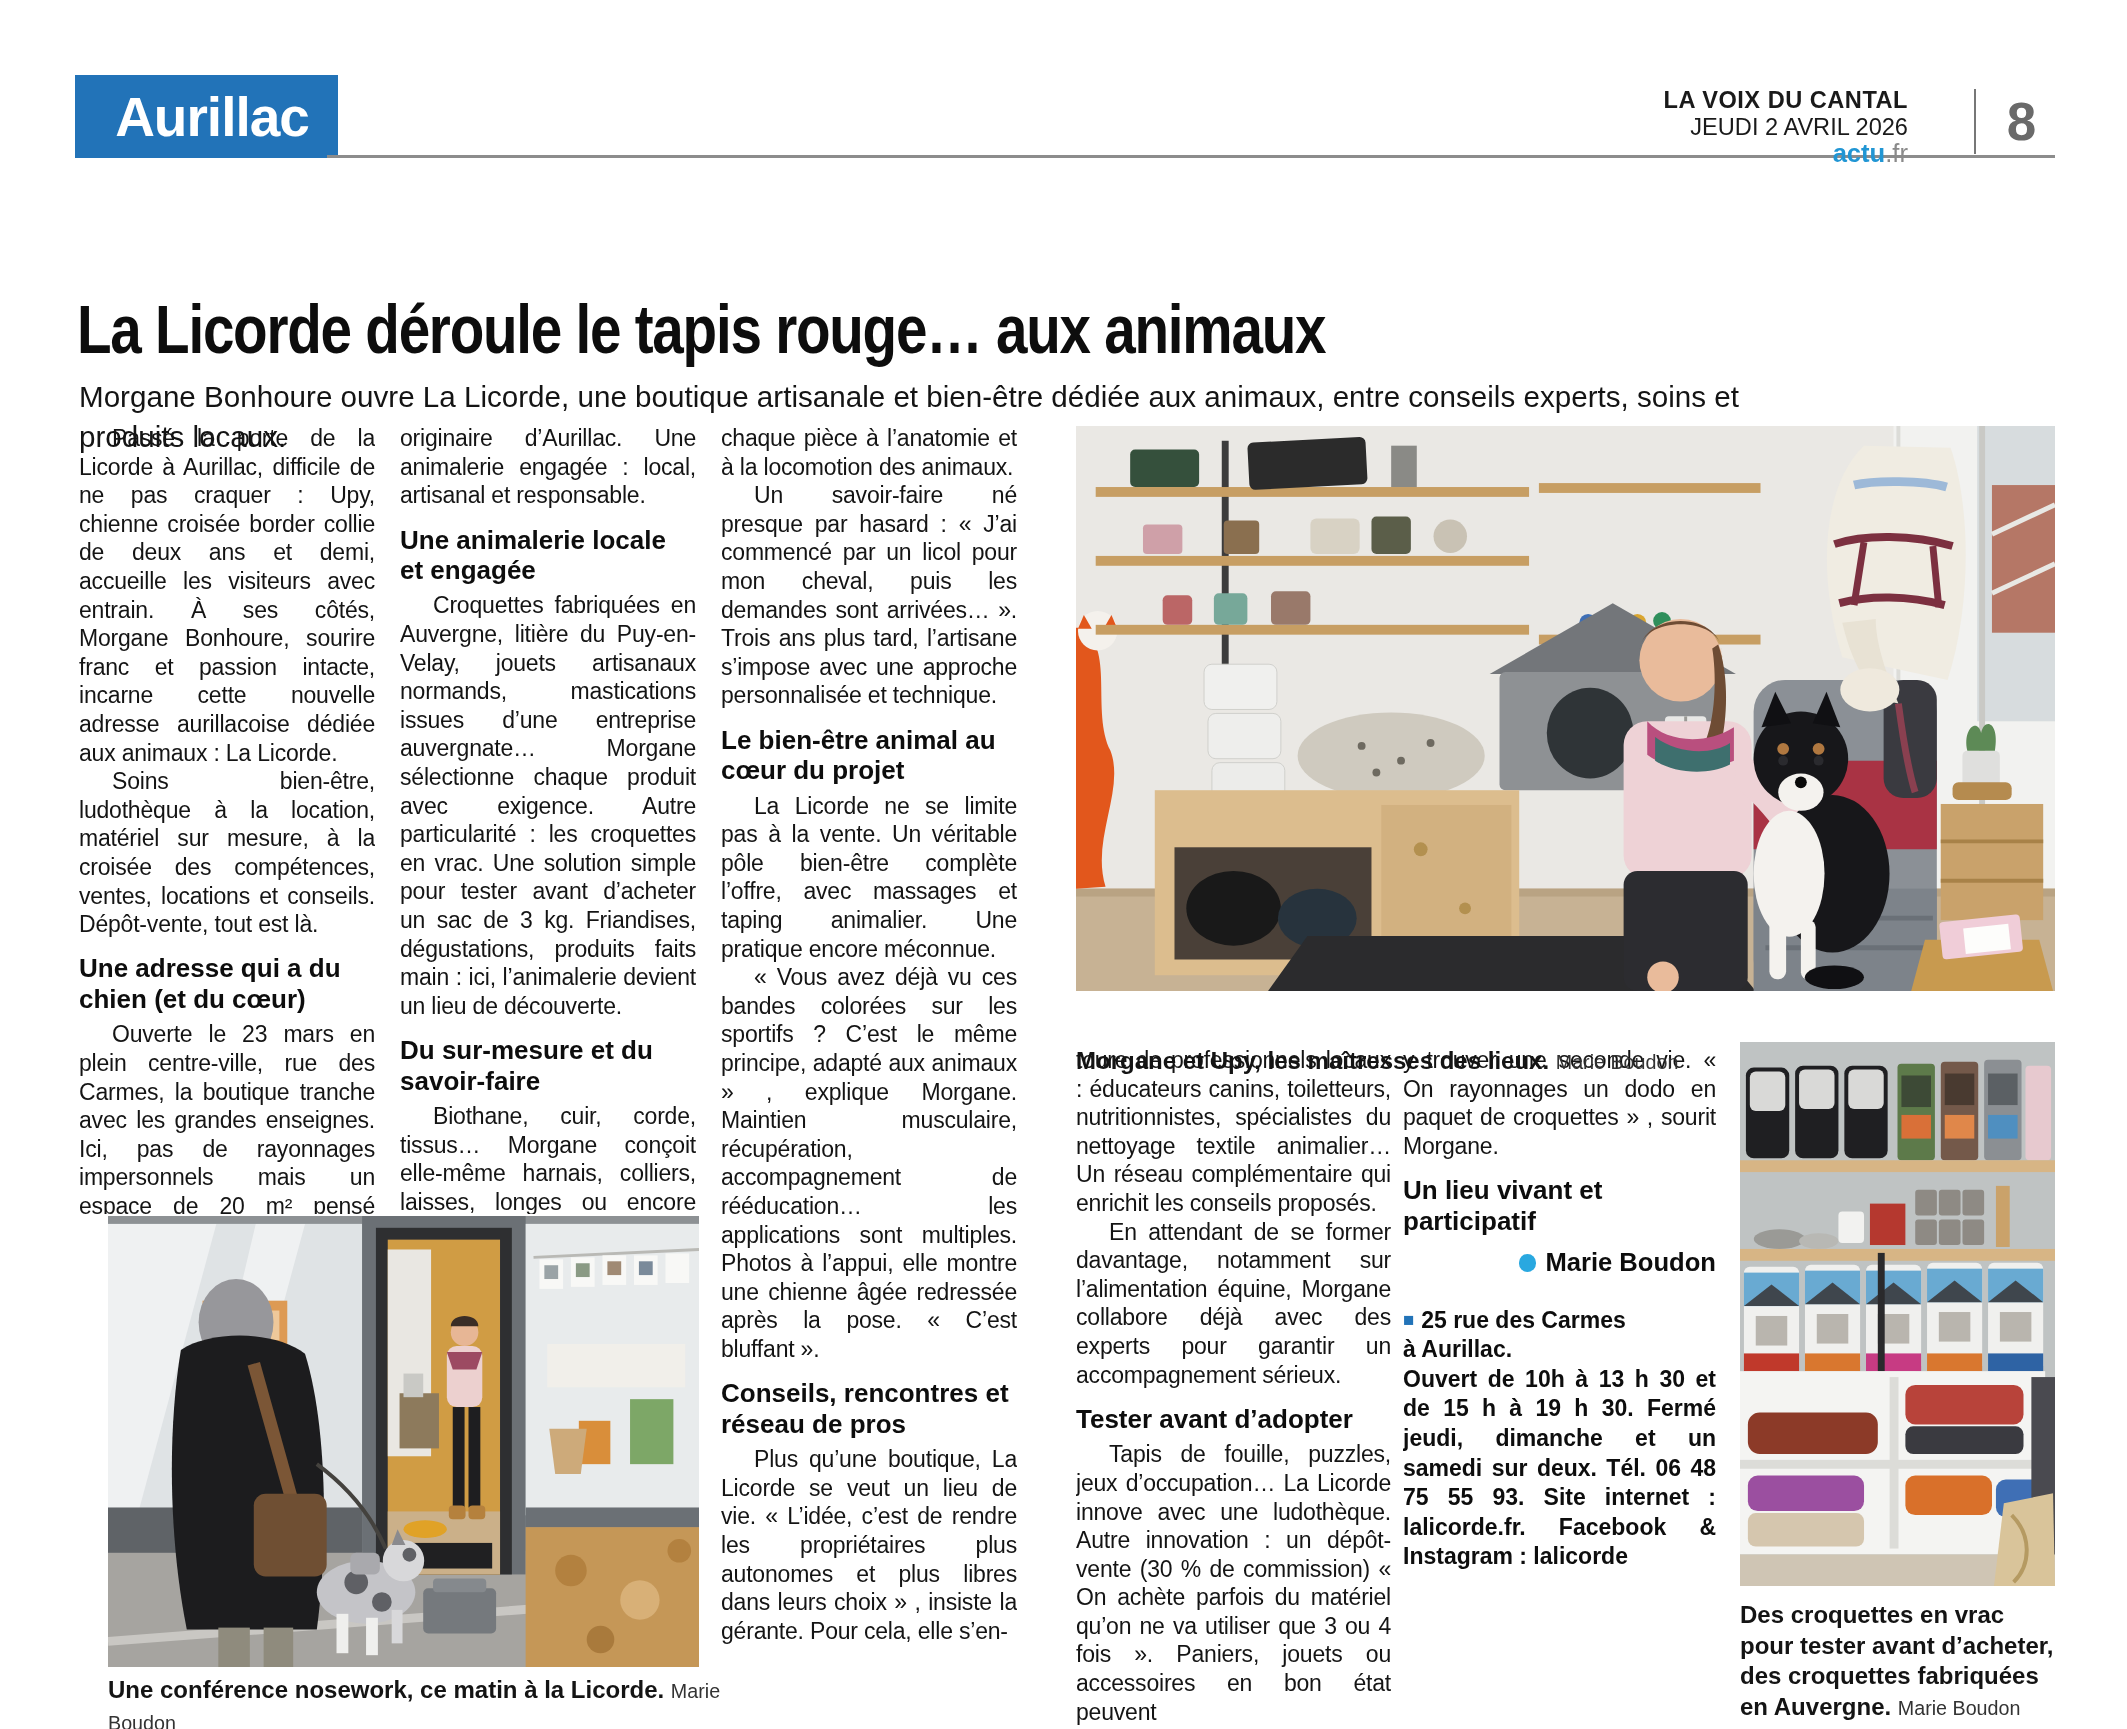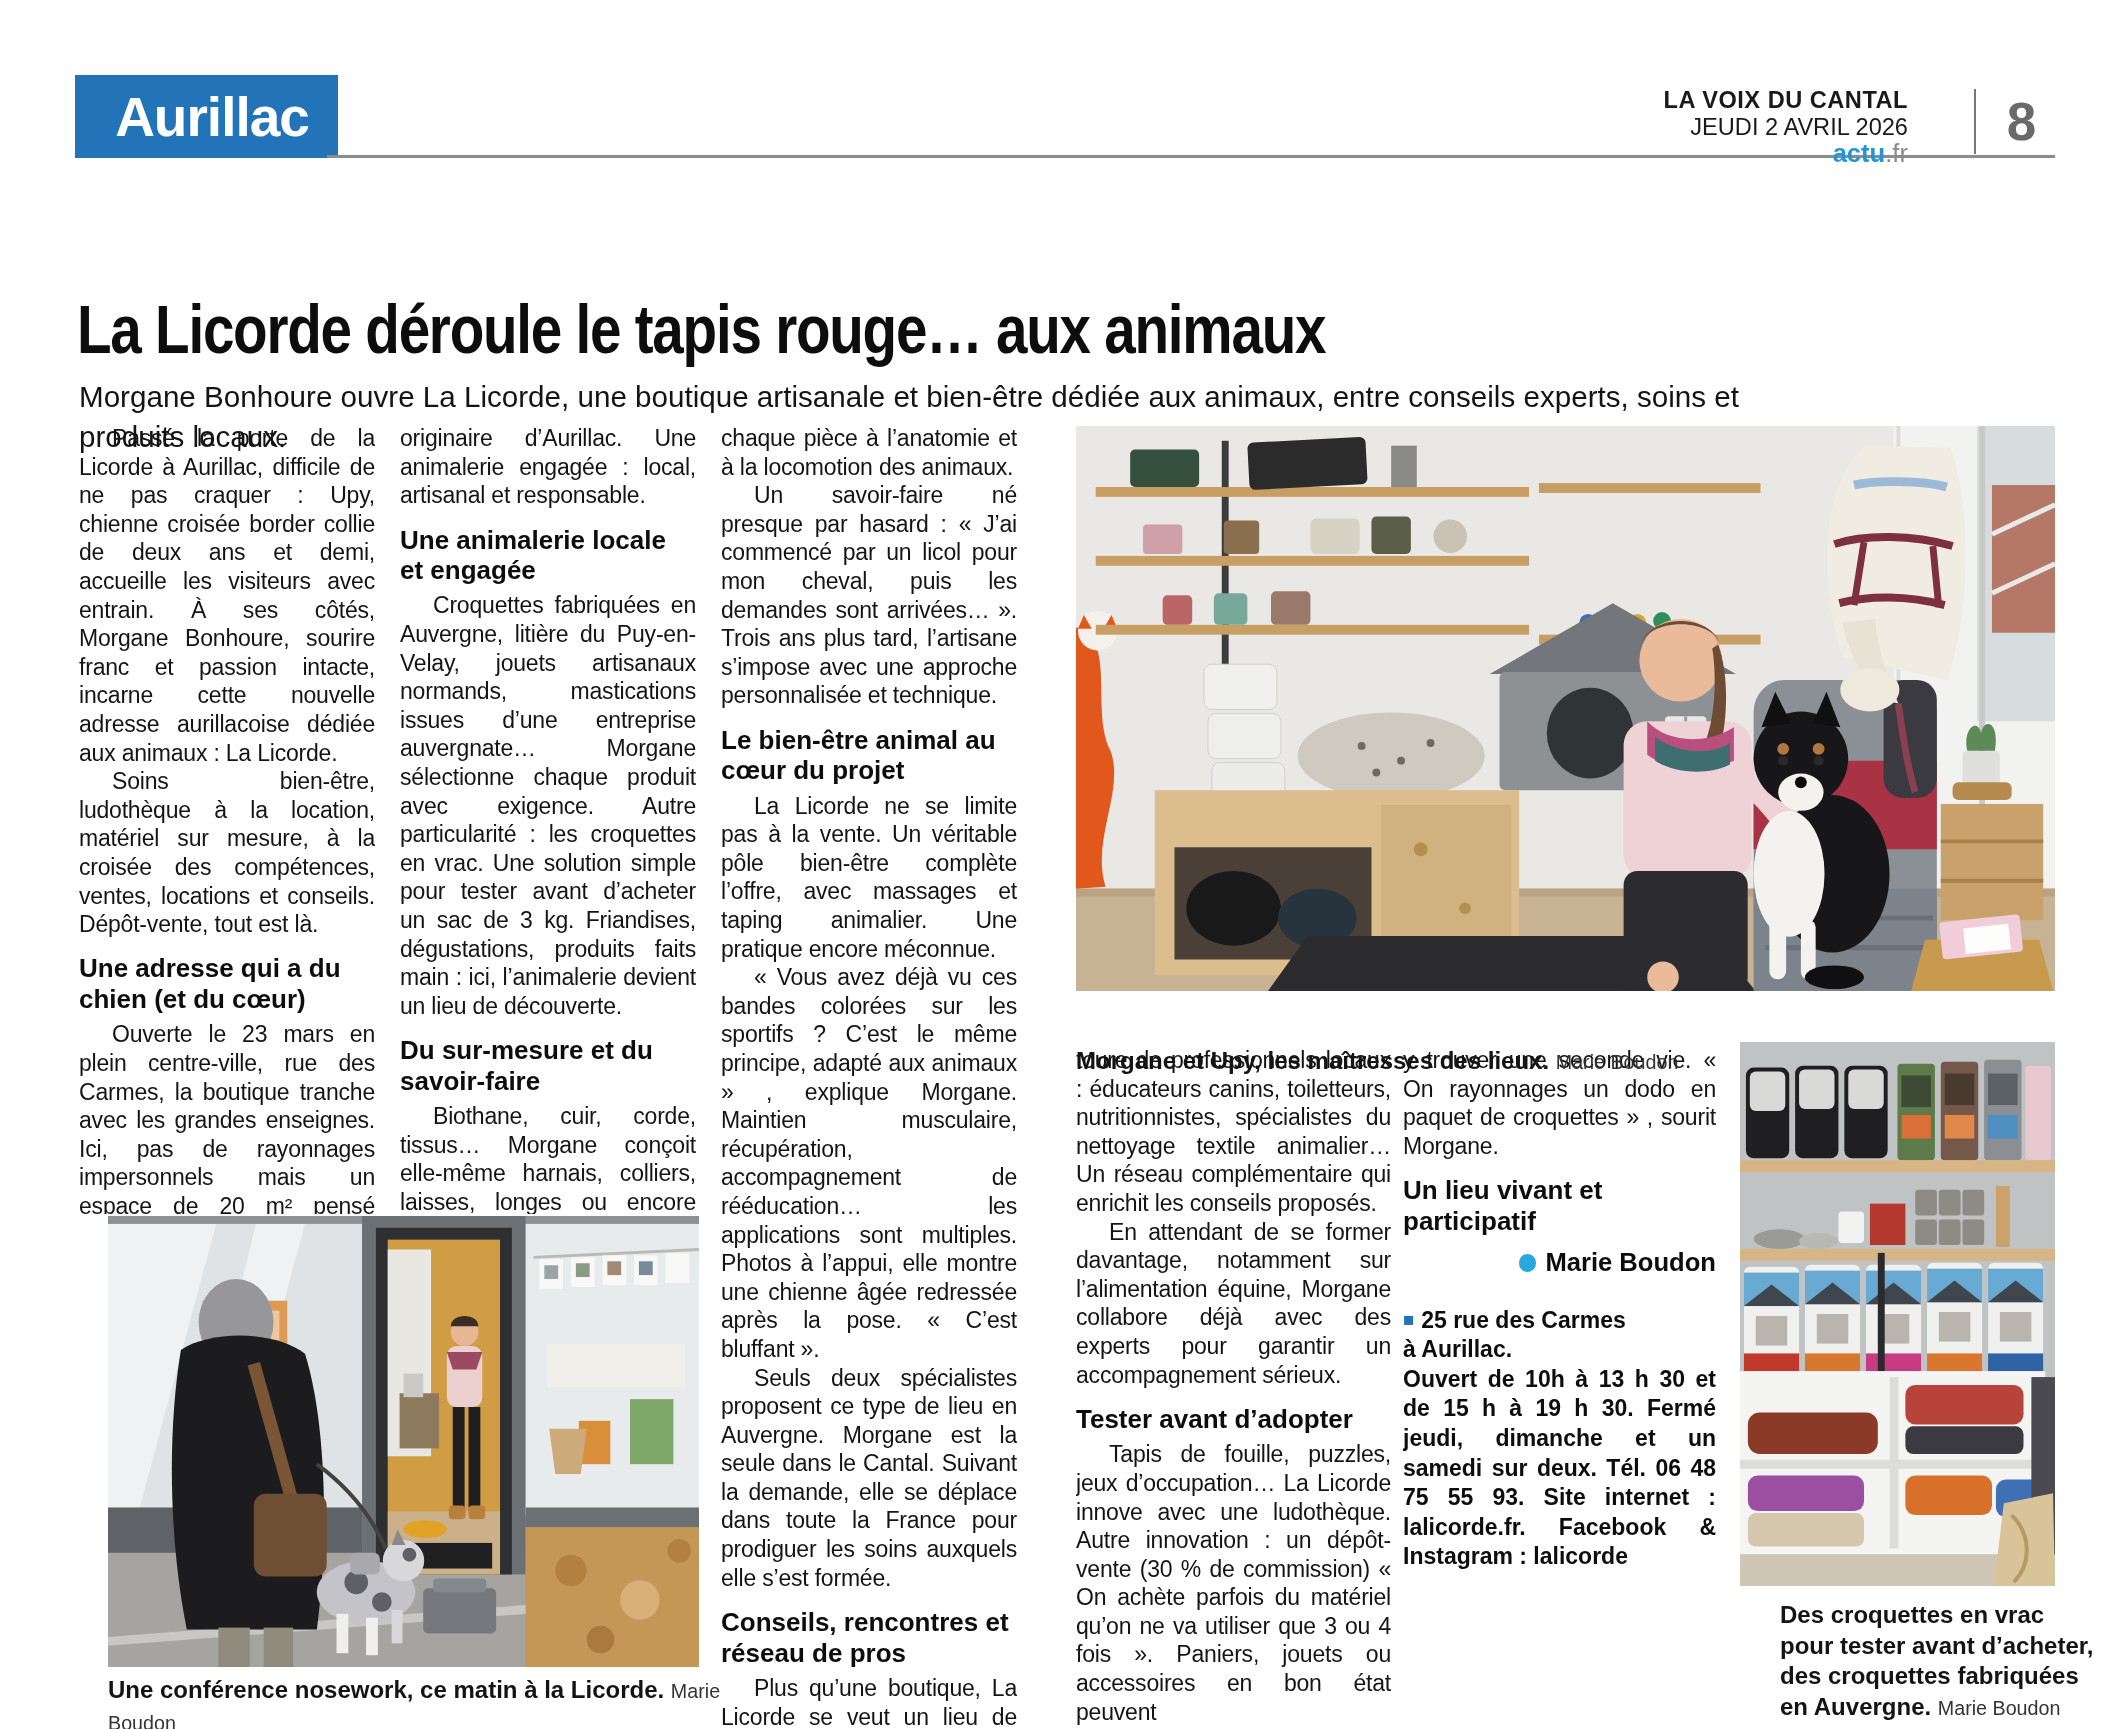--- a/index.html
+++ b/index.html
@@ -45,21 +45,21 @@
   
   .photo{position:absolute;overflow:hidden;background:#e8e6e2;}
   .photo svg{display:block;}
   .photo-main{left:1076px;top:426px;width:979px;height:565px;}
   .photo-left{left:108px;top:1216px;width:591px;height:451px;}
   .photo-right{left:1740px;top:1042px;width:315px;height:544px;}
   .caption{position:absolute;font-size:24px;font-weight:bold;color:#141414;line-height:30.5px;text-align:left;}
   .caption .credit{font-size:19.7px;font-weight:normal;color:#333;}
   .caption-main{left:1076px;top:1003px;width:979px;margin-top:43px;}
   .caption-left{left:108px;top:1675px;width:630px;}
-  .caption-right{left:1740px;top:1600px;width:317px;margin-left:40px;}
+  .caption-right{left:1740px;top:1600px;width:317px;}
 </style>
 </head>
 <body>
 
 <div class="page">
 
   <div class="section-box">
     <span>Aurillac</span>
   </div>
   <div class="header-rule"></div>
@@ -86,21 +86,20 @@
       <p class="body-p">Croquettes fabriquées en Auvergne, litière du Puy-en-Velay, jouets artisanaux normands, mastications issues d’une entreprise auvergnate… Morgane sélectionne chaque produit avec exigence. Autre particularité : les croquettes en vrac. Une solution simple pour tester avant d’acheter un sac de 3 kg. Friandises, dégustations, produits faits main : ici, l’animalerie devient un lieu de découverte.</p>
       <h3 class="crosshead">Du sur-mesure et du savoir-faire</h3>
       <p class="body-p">Biothane, cuir, corde, tissus… Morgane conçoit elle-même harnais, colliers, laisses, longes ou encore équipements équestres. Autodidacte dans la fabrication, elle s’est formée pour adapter</p>
     </div>
   <div class="col col3">
       <p class="body-p noindent">chaque pièce à l’anatomie et à la locomotion des animaux.</p>
       <p class="body-p">Un savoir-faire né presque par hasard : « J’ai commencé par un licol pour mon cheval, puis les demandes sont arrivées… ». Trois ans plus tard, l’artisane s’impose avec une approche personnalisée et technique.</p>
       <h3 class="crosshead">Le bien-être animal au cœur du projet</h3>
       <p class="body-p">La Licorde ne se limite pas à la vente. Un véritable pôle bien-être complète l’offre, avec massages et taping animalier. Une pratique encore méconnue.</p>
       <p class="body-p">« Vous avez déjà vu ces bandes colorées sur les sportifs ? C’est le même principe, adapté aux animaux » , explique Morgane. Maintien musculaire, récupération, accompagnement de rééducation… les applications sont multiples. Photos à l’appui, elle montre une chienne âgée redressée après la pose. « C’est bluffant ».</p>
-      <p class="body-p">Seuls deux spécialistes proposent ce type de lieu en Auvergne. Morgane est la seule dans le Cantal. Suivant la demande, elle se déplace dans toute la France pour prodiguer les soins auxquels elle s’est formée.</p>
       <h3 class="crosshead">Conseils, rencontres et réseau de pros</h3>
       <p class="body-p">Plus qu’une boutique, La Licorde se veut un lieu de vie. « L’idée, c’est de rendre les propriétaires plus autonomes et plus libres dans leurs choix » , insiste la gérante. Pour cela, elle s’en-</p>
     </div>
   <div class="col col4">
       <p class="body-p noindent">toure de professionnels locaux : éducateurs canins, toiletteurs, nutritionnistes, spécialistes du nettoyage textile animalier… Un réseau complémentaire qui enrichit les conseils proposés.</p>
       <p class="body-p">En attendant de se former davantage, notamment sur l’alimentation équine, Morgane collabore déjà avec des experts pour garantir un accompagnement sérieux.</p>
       <h3 class="crosshead">Tester avant d’adopter</h3>
       <p class="body-p">Tapis de fouille, puzzles, jeux d’occupation… La Licorde innove avec une ludothèque. Autre innovation : un dépôt-vente (30 % de commission) « On achète parfois du matériel qu’on ne va utiliser que 3 ou 4 fois ». Paniers, jouets ou accessoires en bon état peuvent</p>
     </div>
   <div class="col col5">

